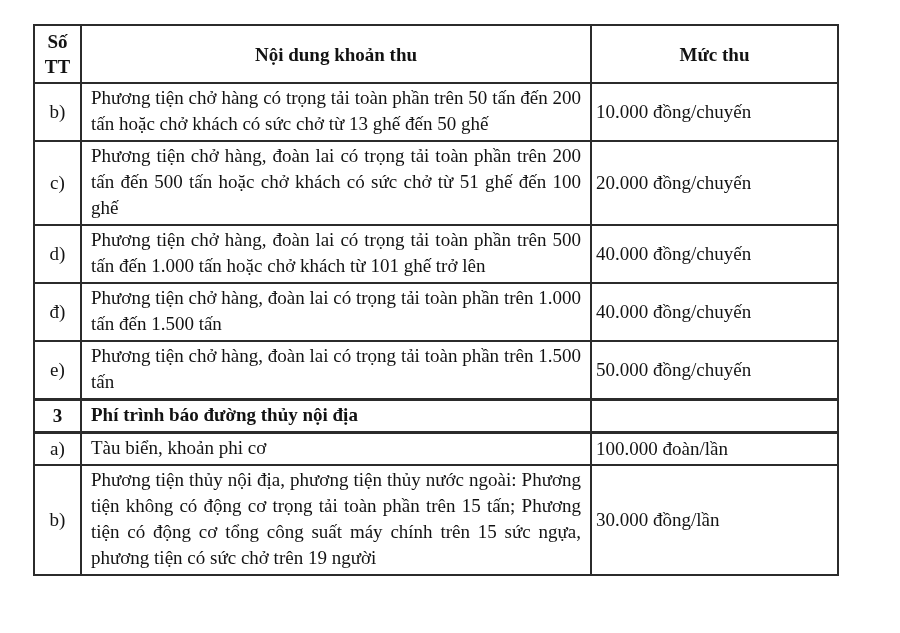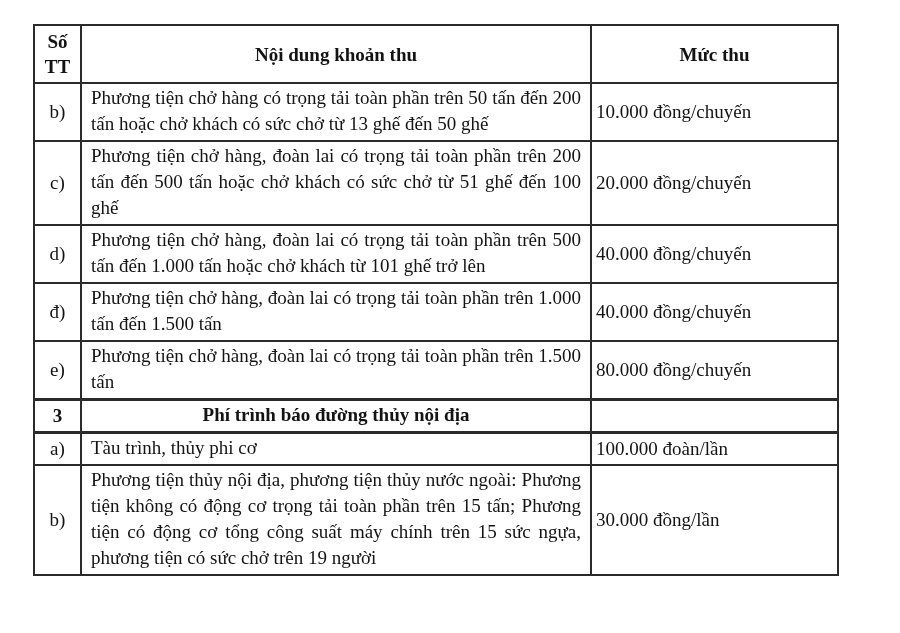--- a/index.html
+++ b/index.html
@@ -43,21 +43,21 @@
     text-align: justify;
     vertical-align: top;
     padding: 1px 9px 3px 9px;
     margin-top: 8px;
   }
   td.col-fee {
     vertical-align: middle;
     padding: 2px 4px;
   }
   tr.section-row td { font-weight: bold; border-top-width: 3px; border-bottom-width: 3px; }
-  tr.section-row td.col-content { text-align: center; }
+  tr.section-row td.col-content { text-align: left; }
 </style>
 </head>
 <body>
 
 <div class="page">
   <table class="fee-table">
     <colgroup>
       <col class="c-no">
       <col class="c-content">
       <col class="c-fee">
@@ -86,30 +86,30 @@
           <td class="col-fee">40.000 đồng/chuyến</td>
         </tr>
         <tr>
           <td class="col-no">đ)</td>
           <td class="col-content">Phương tiện chở hàng, đoàn lai có trọng tải toàn phần trên 1.000 tấn đến 1.500 tấn</td>
           <td class="col-fee">40.000 đồng/chuyến</td>
         </tr>
         <tr>
           <td class="col-no">e)</td>
           <td class="col-content">Phương tiện chở hàng, đoàn lai có trọng tải toàn phần trên 1.500 tấn</td>
-          <td class="col-fee">80.000 đồng/chuyến</td>
+          <td class="col-fee">50.000 đồng/chuyến</td>
         </tr>
         <tr class="section-row">
           <td class="col-no">3</td>
           <td class="col-content">Phí trình báo đường thủy nội địa</td>
           <td class="col-fee"></td>
         </tr>
         <tr>
           <td class="col-no">a)</td>
-          <td class="col-content">Tàu trình, thủy phi cơ</td>
+          <td class="col-content">Tàu biển, khoản phi cơ</td>
           <td class="col-fee">100.000 đoàn/lần</td>
         </tr>
         <tr>
           <td class="col-no">b)</td>
           <td class="col-content">Phương tiện thủy nội địa, phương tiện thủy nước ngoài: Phương tiện không có động cơ trọng tải toàn phần trên 15 tấn; Phương tiện có động cơ tổng công suất máy chính trên 15 sức ngựa, phương tiện có sức chở trên 19 người</td>
           <td class="col-fee">30.000 đồng/lần</td>
         </tr>
       </tbody>
   </table>
 </div>

